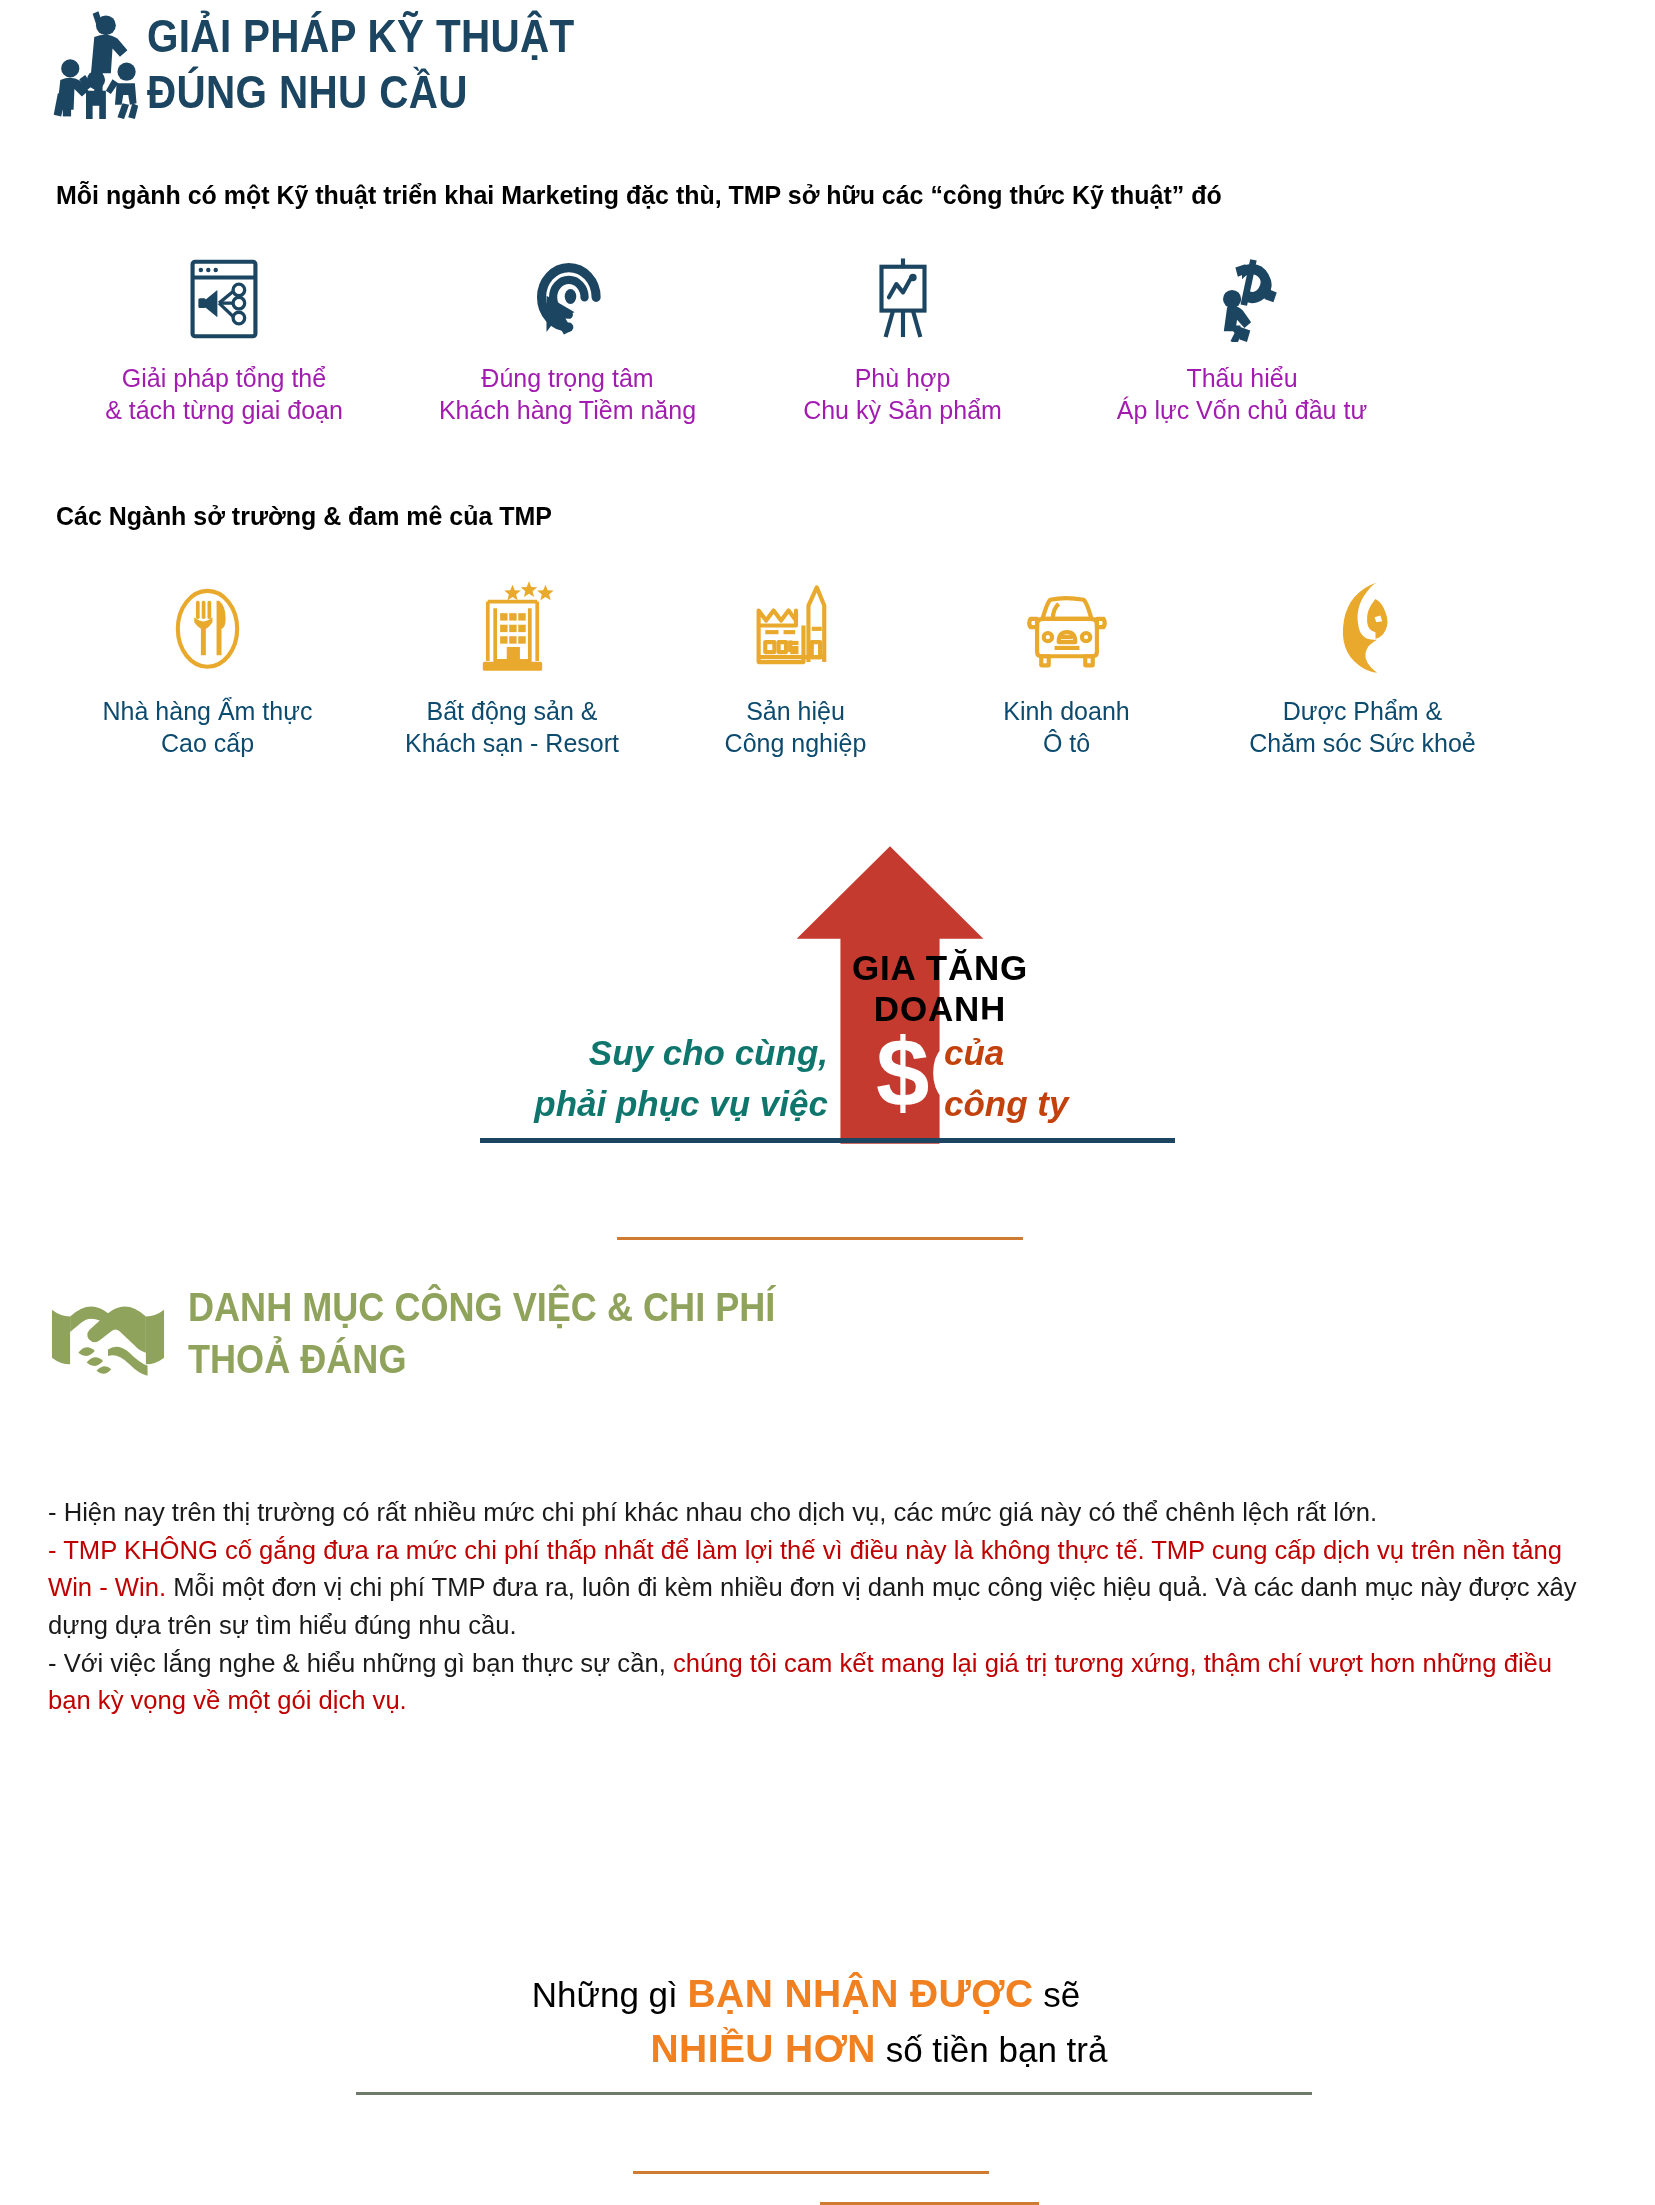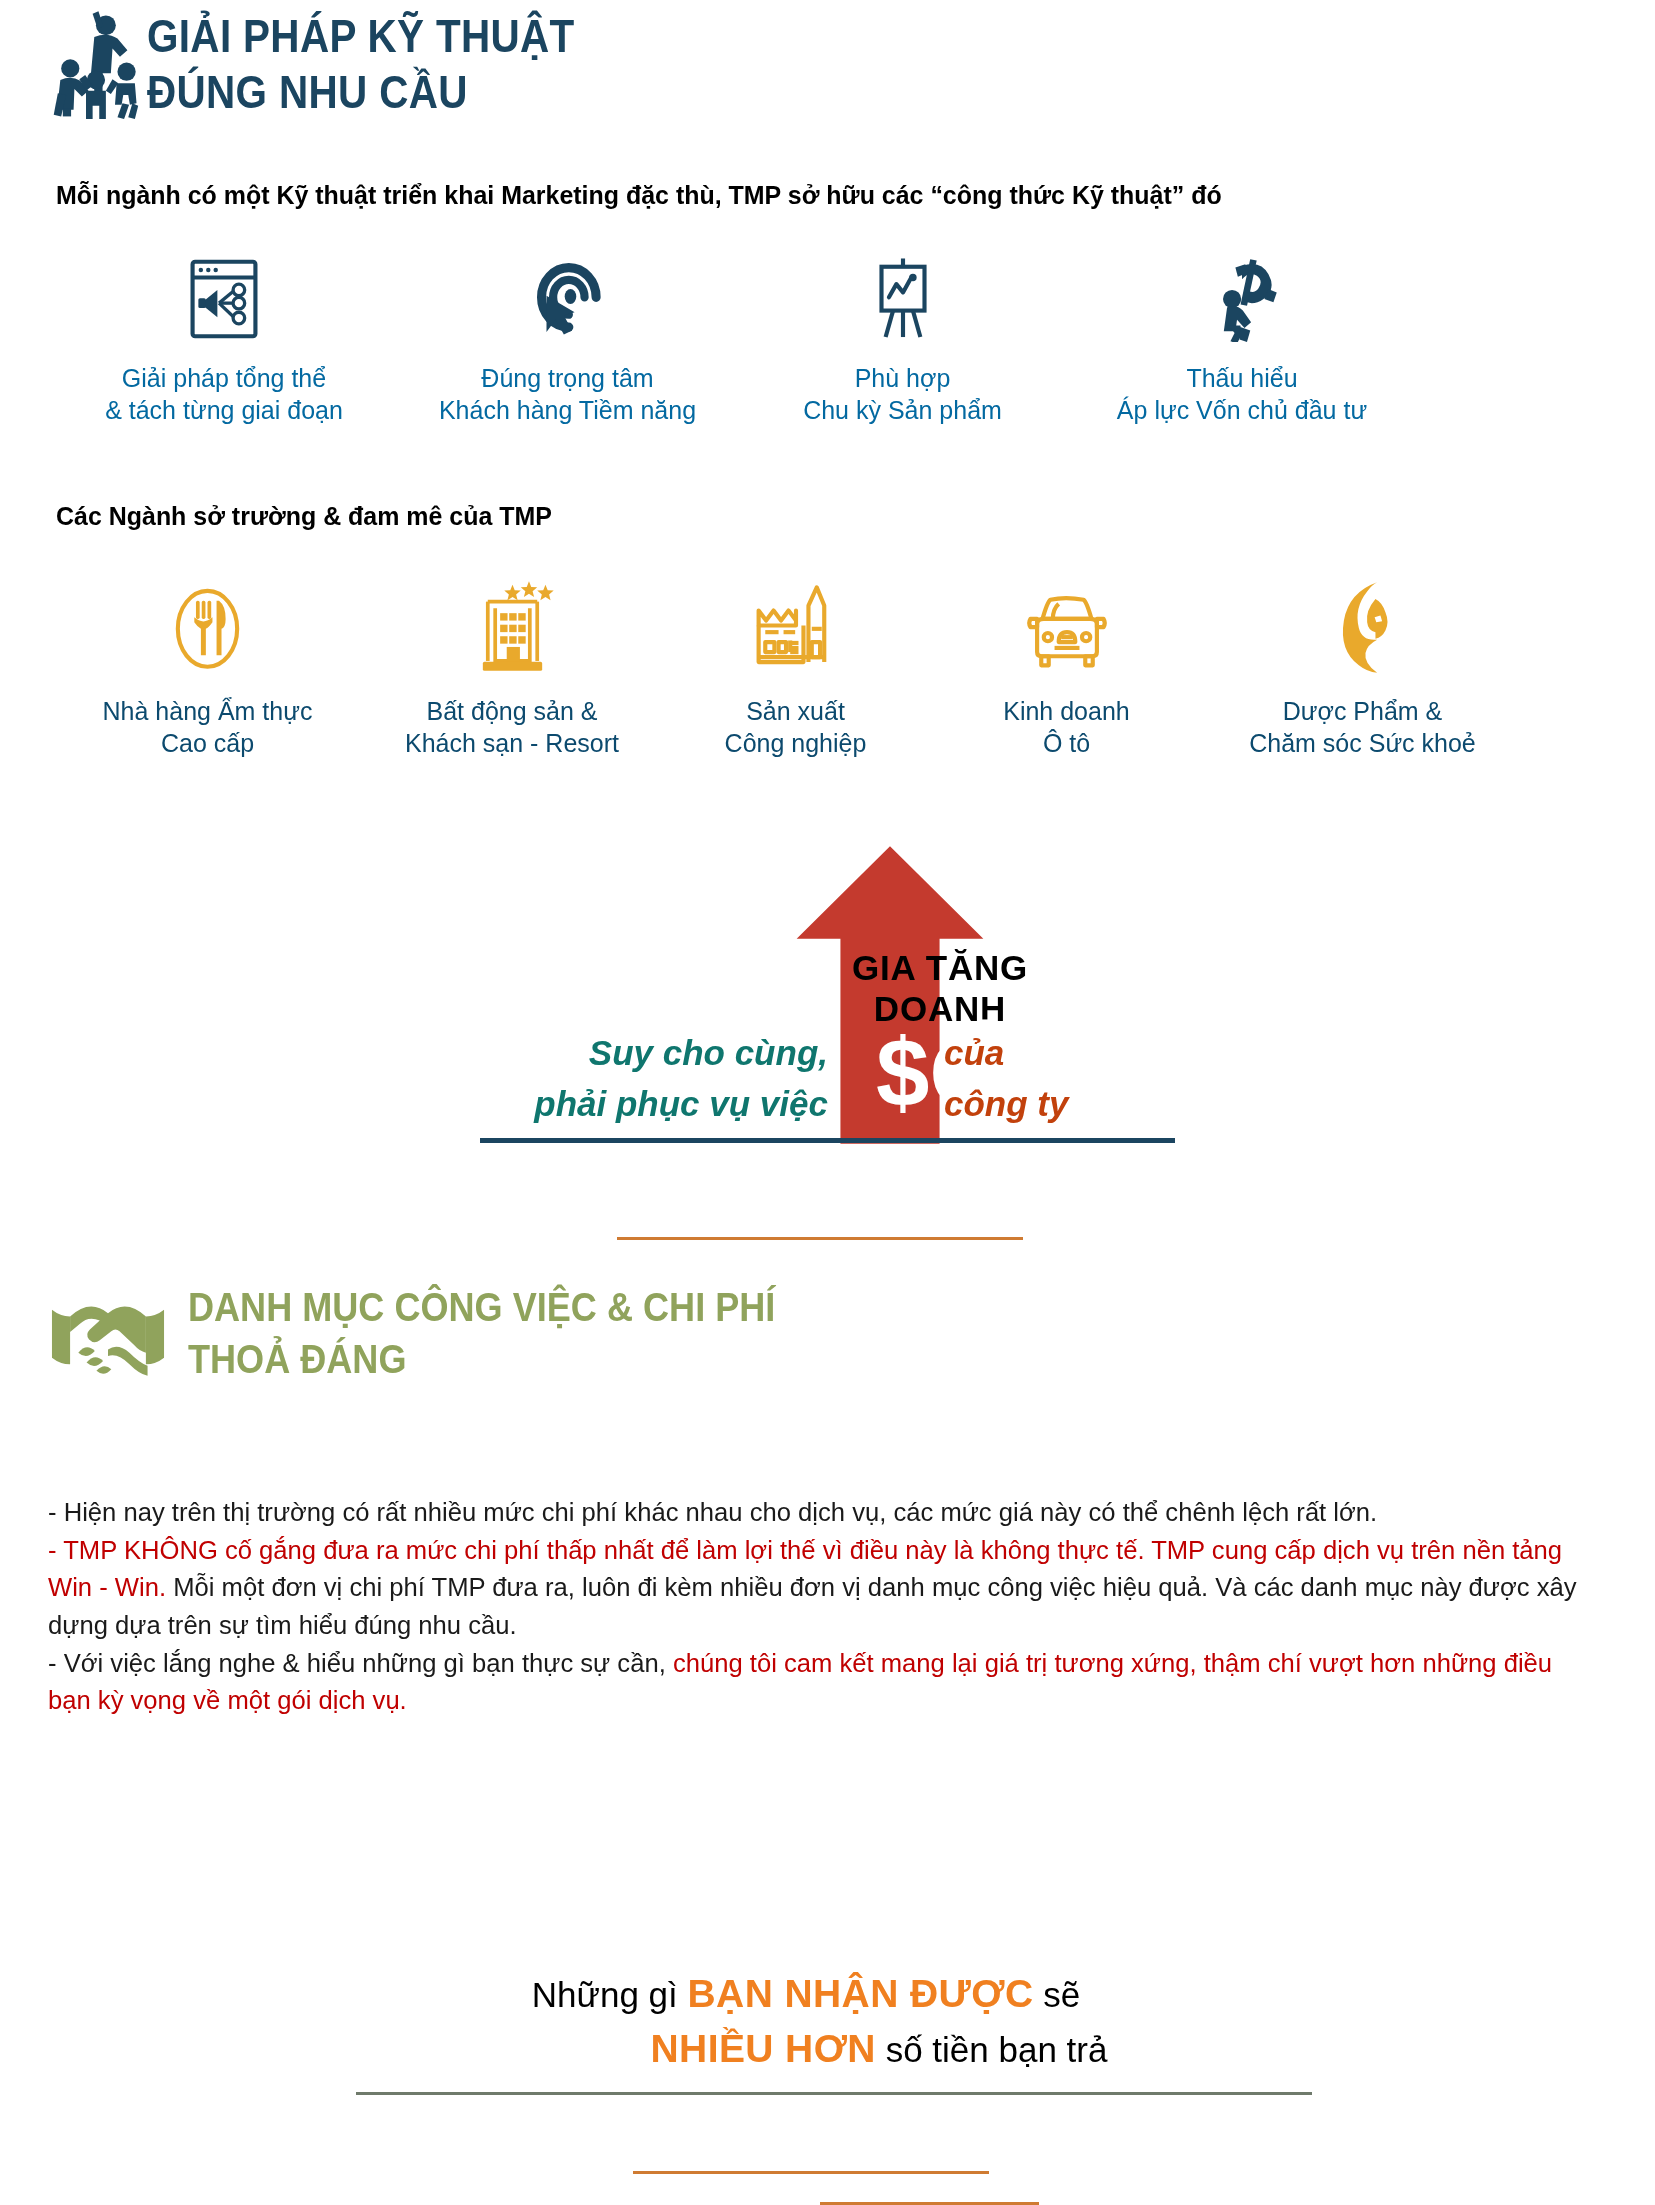--- a/index.html
+++ b/index.html
@@ -38,21 +38,21 @@
   }
 
   
   .feat-row {
     position: absolute; left: 50px; top: 257px; width: 1556px;
     display: flex; align-items: flex-start;
   }
   .feat-cell { text-align: center; }
   .feat-ico { height: 83px; display: flex; align-items: center; justify-content: center; margin-bottom: 21.5px; }
   .feat-lbl {
-    font-size: 25px; color: #0369a1; line-height: 1.28; white-space: nowrap;
+    font-size: 25px; color: #a21caf; line-height: 1.28; white-space: nowrap;
   }
 
   
   .sec-label {
     position: absolute; left: 56px; top: 501px;
     font-size: 26px; font-weight: bold; color: #000;
     transform: scaleX(0.96); transform-origin: left center;
   }
 
   
@@ -328,21 +328,21 @@
           <rect x="38" y="76" width="9" height="12"></rect>
           <path d="M52 74 l0 14"></path>
           <line x1="52" y1="77" x2="62" y2="77"></line>
           <line x1="52" y1="83" x2="62" y2="83"></line>
           <line x1="52" y1="88" x2="62" y2="88"></line>
           <rect x="78" y="76" width="10" height="18"></rect>
         </g>
       </svg>
     </div>
     <div class="ind-lbl">
-      <div>Sản xuất</div>
+      <div>Sản hiệu</div>
       <div>Công nghiệp</div>
     </div>
   </div>
 
   <div class="ind-cell" style="width:269px">
     <div class="ind-ico">
       <svg width="98" height="98" viewBox="0 0 118 118">
         <g fill="none" stroke="#e9a92c" stroke-width="5" stroke-linejoin="round">
           <path d="M29 50 q6 -22 10 -25 q18 -4 40 0 q4 3 10 25"></path>
           <path d="M23 54 q0 -6 8 -6 l56 0 q8 0 8 6 l0 34 q0 5 -5 5 l-62 0 q-5 0 -5 -5z"></path>

